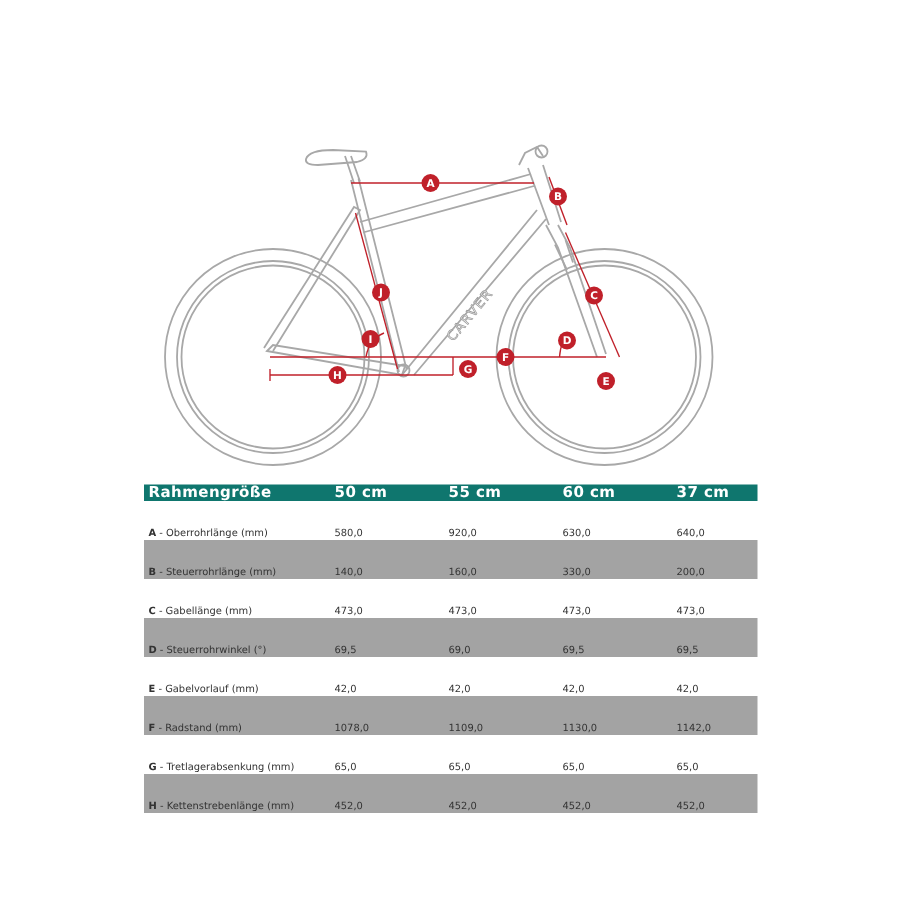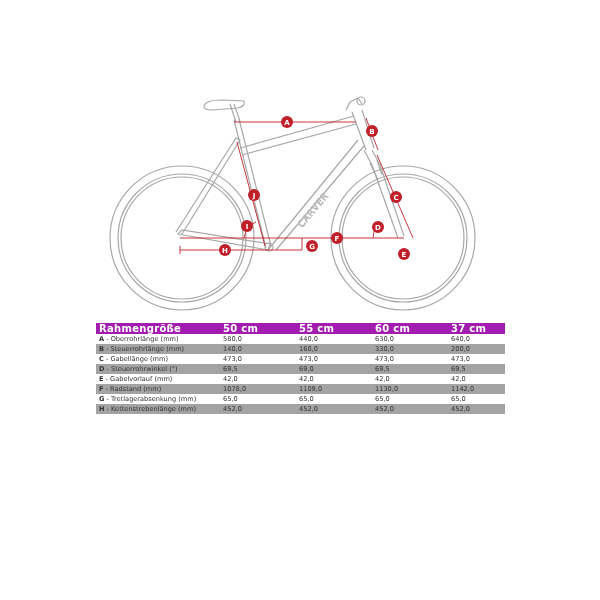--- a/index.html
+++ b/index.html
@@ -1,20 +1,20 @@
 <!DOCTYPE html>
 <html><head>
 <meta charset="utf-8">
 <style>
   html,body{margin:0;padding:0;background:#ffffff;}
   body{width:600px;height:600px;position:relative;overflow:hidden;font-family:"DejaVu Sans","Liberation Sans",sans-serif;}
   #diagram{position:absolute;left:0;top:0;width:600px;height:320px;}
   #geo-table{position:absolute;left:96px;top:323px;width:409px;border-collapse:collapse;table-layout:fixed;}
-  #geo-table th{background:#a21caf;color:#ffffff;font-weight:bold;font-size:10px;text-align:left;padding:0 0 0 3px;height:11px;line-height:11px;letter-spacing:0.3px;}
-  #geo-table td{font-size:6.6px;color:#333;padding:0 0 0 3px;height:10px;line-height:10px;white-space:nowrap;}
+  #geo-table th{background:#0f766e;color:#ffffff;font-weight:bold;font-size:10px;text-align:left;padding:0 0 0 3px;height:11px;line-height:11px;letter-spacing:0.3px;}
+  #geo-table td{font-size:6.6px;color:#333;padding:16px 0 0 3px;height:10px;line-height:10px;white-space:nowrap;}
   #geo-table tr.odd td{background:#ffffff;}
   #geo-table tr.even td{background:#a3a3a3;}
   .lbl-letter{font-weight:bold;color:#333;}
   .col0{width:124px;}
   .col1,.col2,.col3{width:76px;}
   .col4{width:57px;}
   .badge text{font-family:"DejaVu Sans",sans-serif;font-weight:bold;font-size:7px;fill:#fff;}
   .brand{font-family:"DejaVu Sans",sans-serif;font-size:9px;fill:#fff;stroke:#999;stroke-width:0.5;letter-spacing:1px;}
 </style>
 </head>
@@ -128,21 +128,21 @@
       <th>50 cm</th>
       <th>55 cm</th>
       <th>60 cm</th>
       <th>37 cm</th>
     </tr>
   </thead>
   <tbody>
     <tr class="odd">
       <td><span class="lbl-letter">A</span><span> - Oberrohrlänge (mm)</span></td>
       <td>580,0</td>
-      <td>440,0</td>
+      <td>920,0</td>
       <td>630,0</td>
       <td>640,0</td>
     </tr>
     <tr class="even">
       <td><span class="lbl-letter">B</span><span> - Steuerrohrlänge (mm)</span></td>
       <td>140,0</td>
       <td>160,0</td>
       <td>330,0</td>
       <td>200,0</td>
     </tr>

